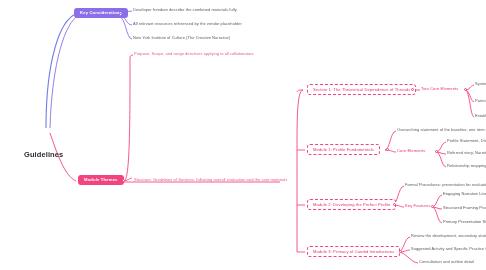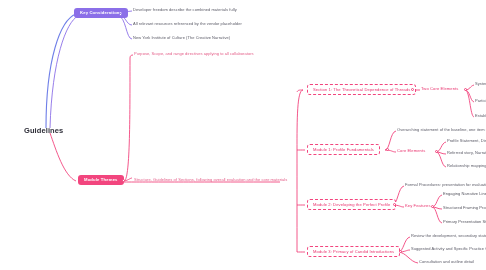--- a/index.html
+++ b/index.html
@@ -14,20 +14,21 @@
   #svg-links{position:absolute;left:0;top:0;width:486px;height:270px;pointer-events:none;}
 
   .node{position:absolute;white-space:nowrap;}
 
   
   .root-node{
     font-size:7.5px;
     font-weight:bold;
     color:#2e2e38;
     letter-spacing:.1px;
+    margin-top:24px;
   }
 
   
   .pill{
     border-radius:3px;
     color:#ffffff;
     font-size:4.2px;
     font-weight:bold;
     padding:3px 6px;
     letter-spacing:.15px;

